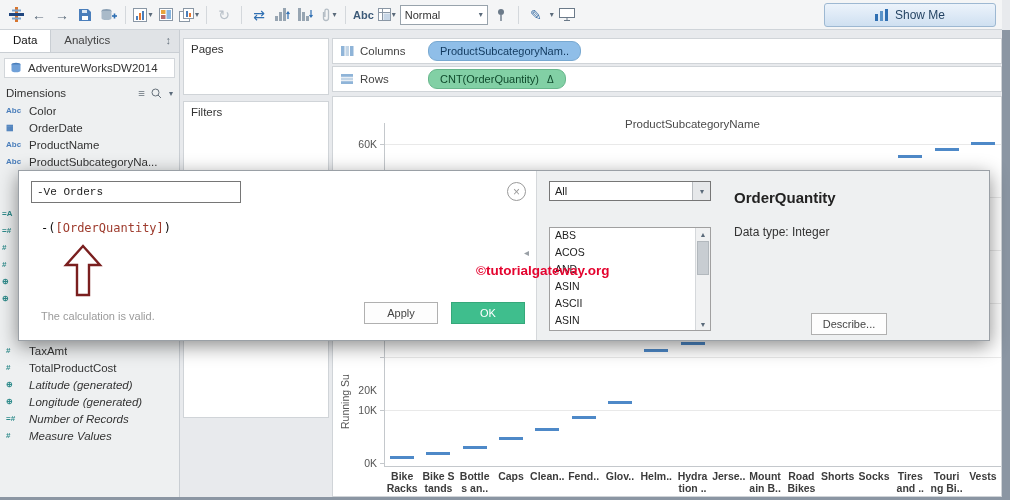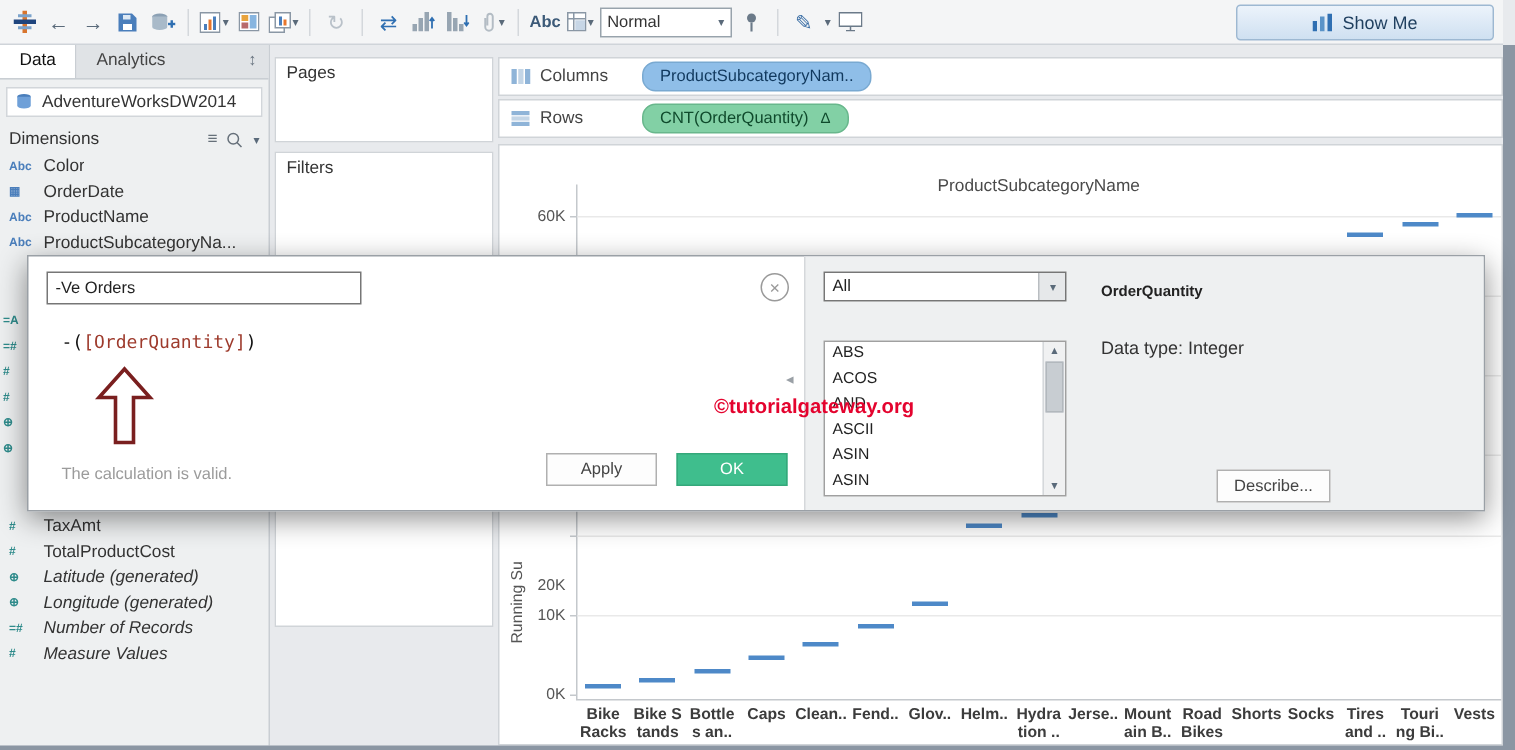--- a/index.html
+++ b/index.html
@@ -42,42 +42,42 @@
   .sheet-title{position:absolute;left:51px;top:21px;width:617px;text-align:center;font-size:11.5px;color:#4a4a4a;}
   .vaxis{position:absolute;left:51px;top:26px;width:1px;height:343px;background:#c4c8cc;}
   .haxis{position:absolute;left:51px;top:369px;width:617px;height:1px;background:#c4c8cc;}
   .ylabel{position:absolute;left:6px;top:332px;transform:rotate(-90deg);transform-origin:0 0;font-size:10.5px;color:#555;white-space:nowrap;}
   .xaxis{position:absolute;left:51px;top:374px;width:617px;height:26px;display:flex;}
   .xcell{flex:1;text-align:center;font-size:10.5px;font-weight:bold;color:#3c3c3c;line-height:1.12;white-space:pre-line;overflow:hidden;}
   .plot{position:absolute;left:0;top:0;right:0;bottom:0;}
   
   .calcdlg{position:absolute;left:18px;top:170px;width:972px;height:171px;background:#fff;border:1px solid #9aa0a6;box-shadow:0 5px 18px rgba(0,0,0,.45);z-index:20;box-sizing:border-box;font-size:11px;color:#333;}
   .dlg-right{position:absolute;left:517px;top:0;right:0;bottom:0;background:#eef0f1;border-left:1px solid #d5d8db;}
-  .dlg-name{position:absolute;left:12px;top:10px;width:198px;height:18px;border:1px solid #767676;font-size:11px;padding:1px 5px;font-family:Liberation Sans, sans-serif;color:#222;}
+  .dlg-name{position:absolute;left:12px;top:10px;width:198px;height:18px;border:1px solid #767676;font-size:11px;padding:1px 5px;font-family:Liberation Mono, monospace;color:#222;}
   .dlg-close{position:absolute;left:488px;top:11px;width:17px;height:17px;border:1.5px solid #9a9a9a;border-radius:50%;color:#9a9a9a;display:flex;align-items:center;justify-content:center;font-size:12px;line-height:1;}
   .formula{position:absolute;left:22px;top:50px;font-family:"DejaVu Sans Mono",monospace;font-size:12px;color:#111;}
   .formula .fld{color:#9e3b2d;}
   .arrow-svg{position:absolute;left:40px;top:72px;}
   .calc-status{position:absolute;left:22px;top:139px;color:#9b9b9b;}
   .btn{position:absolute;height:22px;background:#fdfdfd;border:1px solid #b0b0b0;font-size:11px;color:#444;font-family:"Liberation Sans",sans-serif;}
   .btn-apply{left:345px;top:131px;width:74px;}
   .btn-ok{left:432px;top:131px;width:74px;background:#3fbe8d;border:1px solid #35a87a;color:#fff;}
   .collapse-arrow{position:absolute;left:505px;top:76px;color:#9aa0a6;font-size:10px;}
   .fn-select{position:absolute;left:530px;top:10px;width:162px;height:20px;background:#fff;border:1px solid #767676;display:flex;align-items:center;box-sizing:border-box;}
   .fn-select .txt{flex:1;padding-left:5px;color:#222;}
   .fn-select .dd{width:17px;align-self:stretch;border-left:1px solid #b9bdc1;background:#e6e8ea;display:flex;align-items:center;justify-content:center;}
   .fn-search{position:absolute;left:530px;top:37px;width:162px;height:19px;border:1px solid #a0a0a0;font-size:10.5px;padding:1px 4px;box-sizing:border-box;font-family:"Liberation Sans",sans-serif;color:#444;}
   .fn-search::placeholder{color:#9a9a9a;}
   .fn-list{position:absolute;left:530px;top:56px;width:162px;height:104px;background:#fff;border:1px solid #a0a0a0;box-sizing:border-box;overflow:hidden;}
   .fn-item{height:15px;padding:1px 0 1px 5px;font-size:10.5px;color:#222;}
   .fn-scroll{position:absolute;right:0;top:0;width:15px;height:100%;background:#f0f1f2;border-left:1px solid #d5d8db;box-sizing:border-box;}
   .fn-scroll .ar{height:12px;display:flex;align-items:center;justify-content:center;font-size:7px;color:#5a6a7a;}
   .fn-scroll .thumb{position:absolute;left:1px;top:13px;width:12px;height:34px;background:#c8cdd2;border:1px solid #b2b8bd;box-sizing:border-box;}
   .fn-scroll .ar.down{position:absolute;bottom:0;width:100%;}
-  .info-title{position:absolute;left:715px;top:18px;font-weight:bold;font-size:10px;color:#222;}
+  .info-title{position:absolute;left:715px;top:18px;font-weight:bold;font-size:15px;color:#222;}
   .info-type{position:absolute;left:715px;top:54px;font-size:12px;color:#333;}
   .btn-describe{left:792px;top:142px;width:76px;}
   
   .watermark{position:absolute;left:476px;top:263px;z-index:40;color:#e4032e;font-weight:bold;font-size:13.5px;}
   .edge-r{position:absolute;right:0;top:30px;width:8px;height:470px;background:#8b96a3;}
   .edge-b{position:absolute;left:0;bottom:0;width:100%;height:3px;background:#8b96a3;}
 </style>
 </head>
 <body>
 
@@ -456,23 +456,23 @@
     </div>
     <div class="fn-list">
       <div>
 
           <div class="fn-item">ABS</div>
 
           <div class="fn-item">ACOS</div>
 
           <div class="fn-item">AND</div>
 
+          <div class="fn-item">ASIN</div>
+
           <div class="fn-item">ASCII</div>
-
-          <div class="fn-item">ASIN</div>
 
           <div class="fn-item">ASIN</div>
         </div>
       <div class="fn-scroll">
         <div class="ar">▲</div>
         <div class="thumb"></div>
         <div class="ar down">▼</div>
       </div>
     </div>
     <div class="info-title">OrderQuantity</div>

